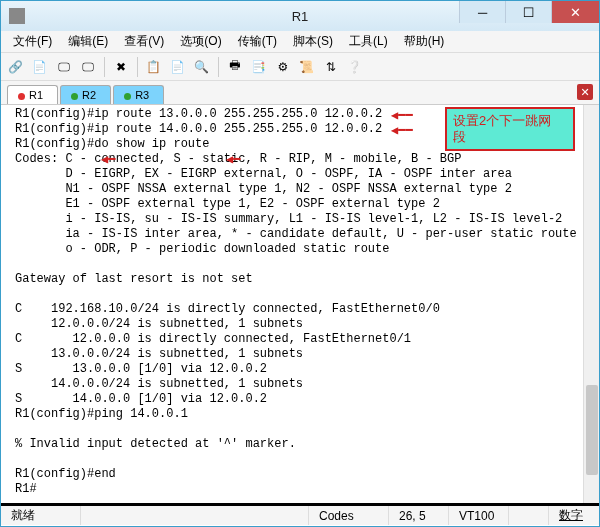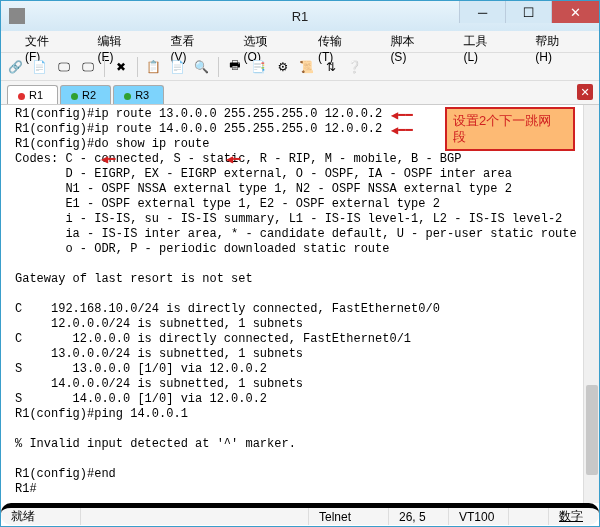--- a/index.html
+++ b/index.html
@@ -3,38 +3,38 @@
 <meta charset="utf-8">
 <style>
 * { box-sizing: border-box; margin: 0; padding: 0; }
 body { font-family: "Segoe UI", Tahoma, sans-serif; font-size: 12px; background: #fff; width: 600px; height: 527px; overflow: hidden; border: 1px solid #3a9ecb; }
 .titlebar { height: 30px; background: linear-gradient(#e8f4fb, #d4e8f5); display: flex; align-items: center; padding-left: 8px; position: relative; }
 .titlebar .icon { width: 16px; height: 16px; background: #888; margin-right: 6px; display: inline-block; }
 .titlebar .title { position: absolute; left: 50%; transform: translateX(-50%); font-size: 13px; color: #222; }
 .winbtns { position: absolute; right: 0; top: 0; display: flex; }
 .winbtn { width: 46px; height: 22px; display: flex; align-items: center; justify-content: center; font-family: Arial; font-size: 13px; background: #d4e8f5; border-left: 1px solid #bcd; cursor: pointer; }
 .winbtn.close { background: #c75050; color: #fff; width: 48px; }
-.menubar { height: 22px; background: #f5f5f5; display: flex; align-items: flex-start; padding: 0 16px; border-bottom: 1px solid #ddd; gap: 18px; }
+.menubar { height: 22px; background: #f5f5f5; display: flex; align-items: flex-end; padding: 0 4px; border-bottom: 1px solid #ddd; }
 .menuitem { padding: 2px 8px; cursor: pointer; font-size: 12px; }
 .toolbar { height: 28px; background: #f5f5f5; border-bottom: 1px solid #ddd; display: flex; align-items: center; padding: 0 4px; gap: 2px; }
 .tbtn { width: 22px; height: 22px; display: inline-flex; align-items: center; justify-content: center; cursor: pointer; border: 1px solid transparent; }
 .tsep { width: 1px; height: 20px; background: #ccc; margin: 0 3px; }
 .tabbar { height: 24px; background: #f5f5f5; border-bottom: 1px solid #ccc; display: flex; align-items: flex-end; padding-left: 6px; position: relative; }
 .tab { padding: 3px 14px 3px 10px; border: 1px solid #aaa; border-bottom: none; margin-right: 2px; font-size: 11px; cursor: pointer; background: #7dd3fc; border-top-left-radius: 3px; border-top-right-radius: 3px; }
 .tab .dot { display: inline-block; width: 7px; height: 7px; border-radius: 50%; margin-right: 4px; vertical-align: middle; }
 .tab.active { background: #fff; }
 .tab.active .dot { background: #e03030; }
 .tab:not(.active) .dot { background: #30a030; }
 .tabclose { position: absolute; right: 6px; top: 3px; width: 16px; height: 16px; background: #c03030; color: #fff; font-size: 11px; display: flex; align-items: center; justify-content: center; cursor: pointer; border-radius: 2px; }
 .terminal { position: relative; height: 398px; background: #fff; font-family: "Courier New", monospace; font-size: 12px; line-height: 15px; padding: 2px 14px; overflow: hidden; white-space: pre; color: #000; }
 .scrollbar { position: absolute; right: 0; top: 0; width: 16px; height: 100%; background: #f0f0f0; border-left: 1px solid #ddd; }
 .scrollthumb { position: absolute; top: 280px; left: 2px; width: 12px; height: 90px; background: #c8c8c8; border-radius: 2px; }
 .arrow { position: absolute; color: #d02020; font-size: 12px; }
-.callout { position: absolute; border: 2px solid #d02020; background: #fdba74; color: #d02020; font-size: 13px; padding: 4px 6px; font-family: "Microsoft YaHei", sans-serif; line-height: 16px; }
-.statusbar { height: 22px; background: #f5f5f5; border-top: 5px solid #000000; display: flex; align-items: flex-end; font-size: 12px; border-radius: 10px; }
+.callout { position: absolute; border: 2px solid #d02020; background: #5eead4; color: #d02020; font-size: 13px; padding: 4px 6px; font-family: "Microsoft YaHei", sans-serif; line-height: 16px; }
+.statusbar { height: 22px; background: #f5f5f5; border-top: 3px solid #000000; display: flex; align-items: flex-end; font-size: 12px; }
 .statcell { padding: 0 10px; border-right: 1px solid #ddd; height: 100%; display: flex; align-items: center; }
 .statcell.flex { flex: 1; }
 </style>
 </head>
 <body>
 
 <div class="titlebar">
   <span class="icon"></span>
   <span class="title">R1</span>
   <div class="winbtns">
@@ -139,18 +139,18 @@
   <span class="arrow" style="left:100px; top:48px;">◀━</span>
   <span class="arrow" style="left:225px; top:48px;">◀━</span>
   <div class="callout" style="right:24px; top:2px; width:130px;"><span>设置2个下一跳网
 段</span></div>
   <div class="scrollbar"><div class="scrollthumb"></div></div>
 </div>
 
 <div class="statusbar">
   <div class="statcell" style="width:80px;">就绪</div>
   <div class="statcell flex"></div>
-  <div class="statcell" style="width:80px;">Telnet</div>
+  <div class="statcell" style="width:80px;">Codes</div>
   <div class="statcell" style="width:60px;">26, 5</div>
   <div class="statcell" style="width:60px;">VT100</div>
   <div class="statcell" style="width:40px;"></div>
   <div class="statcell" style="width:50px; border-right:none;text-decoration:underline;">数字</div>
 </div>
 
 </body></html>

